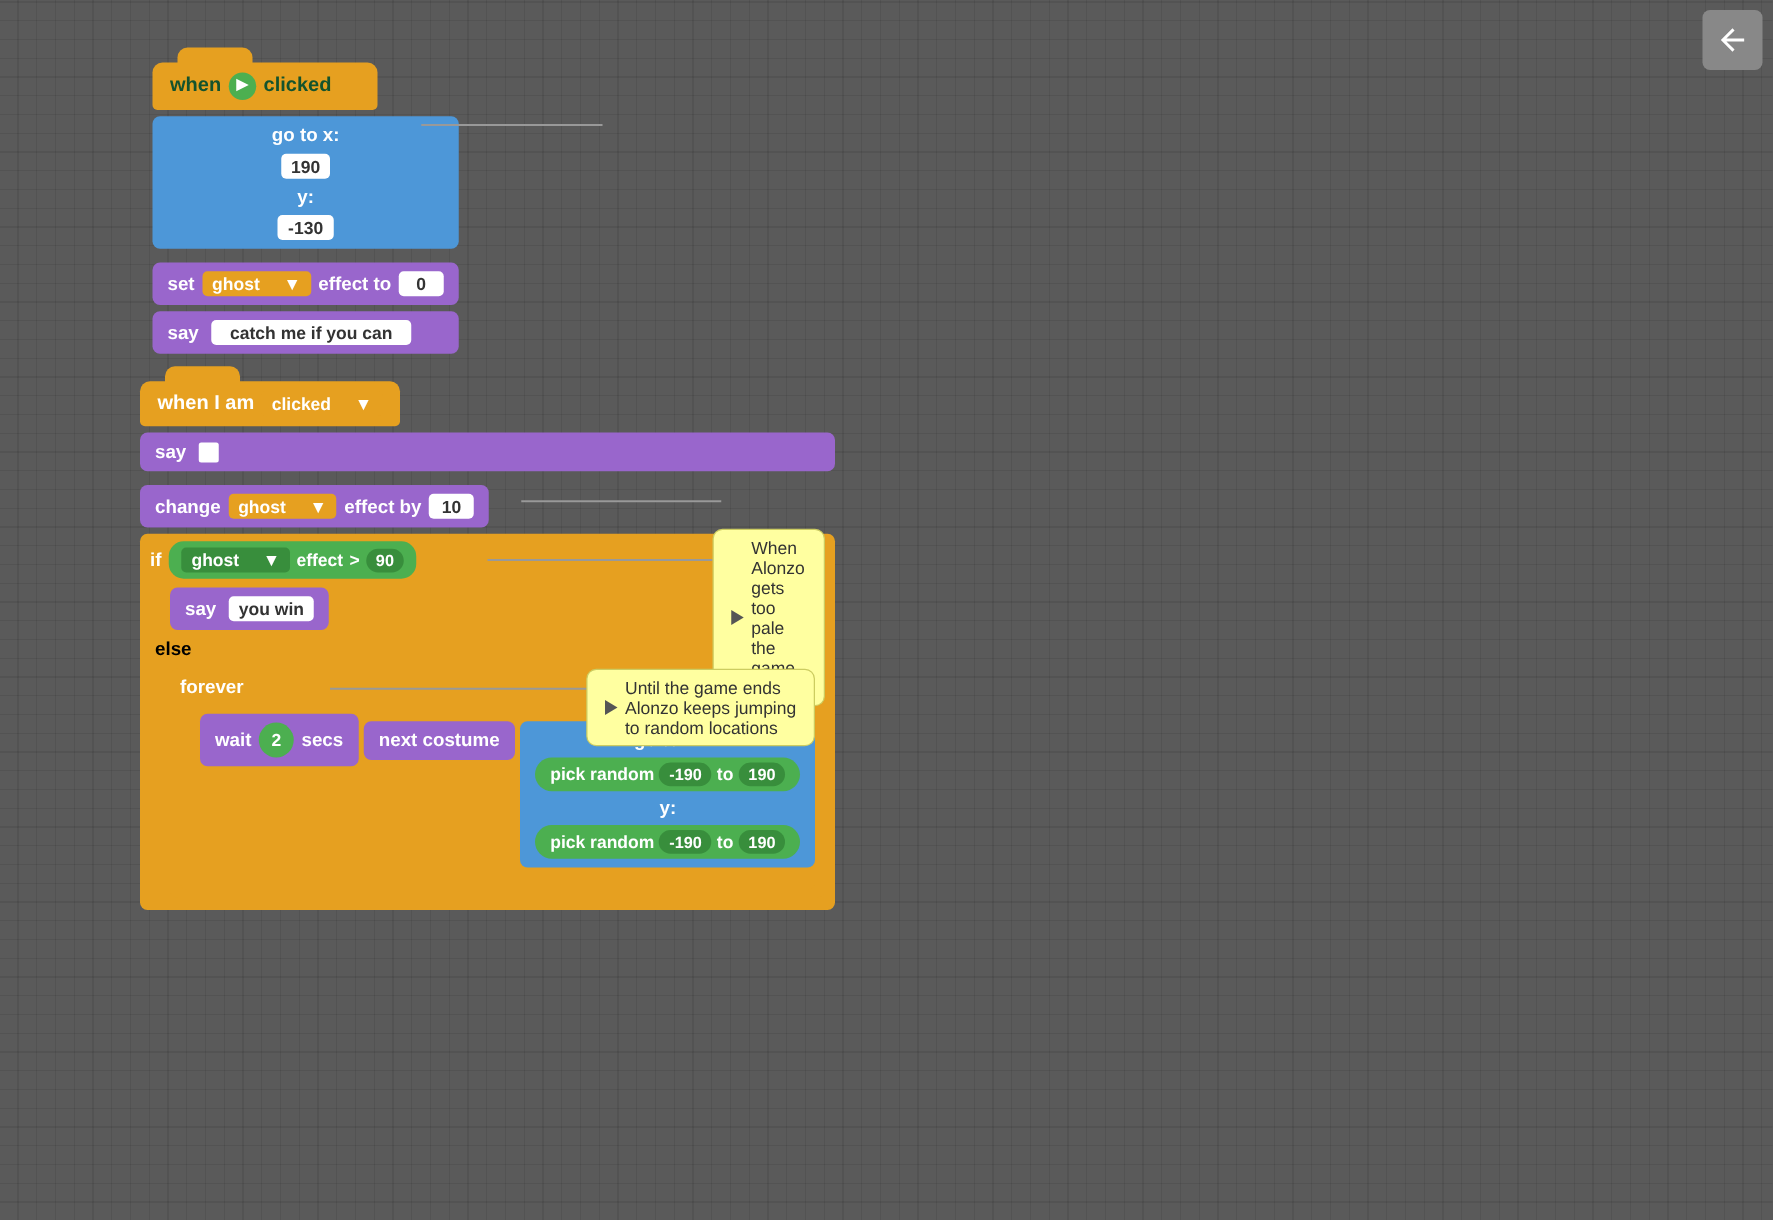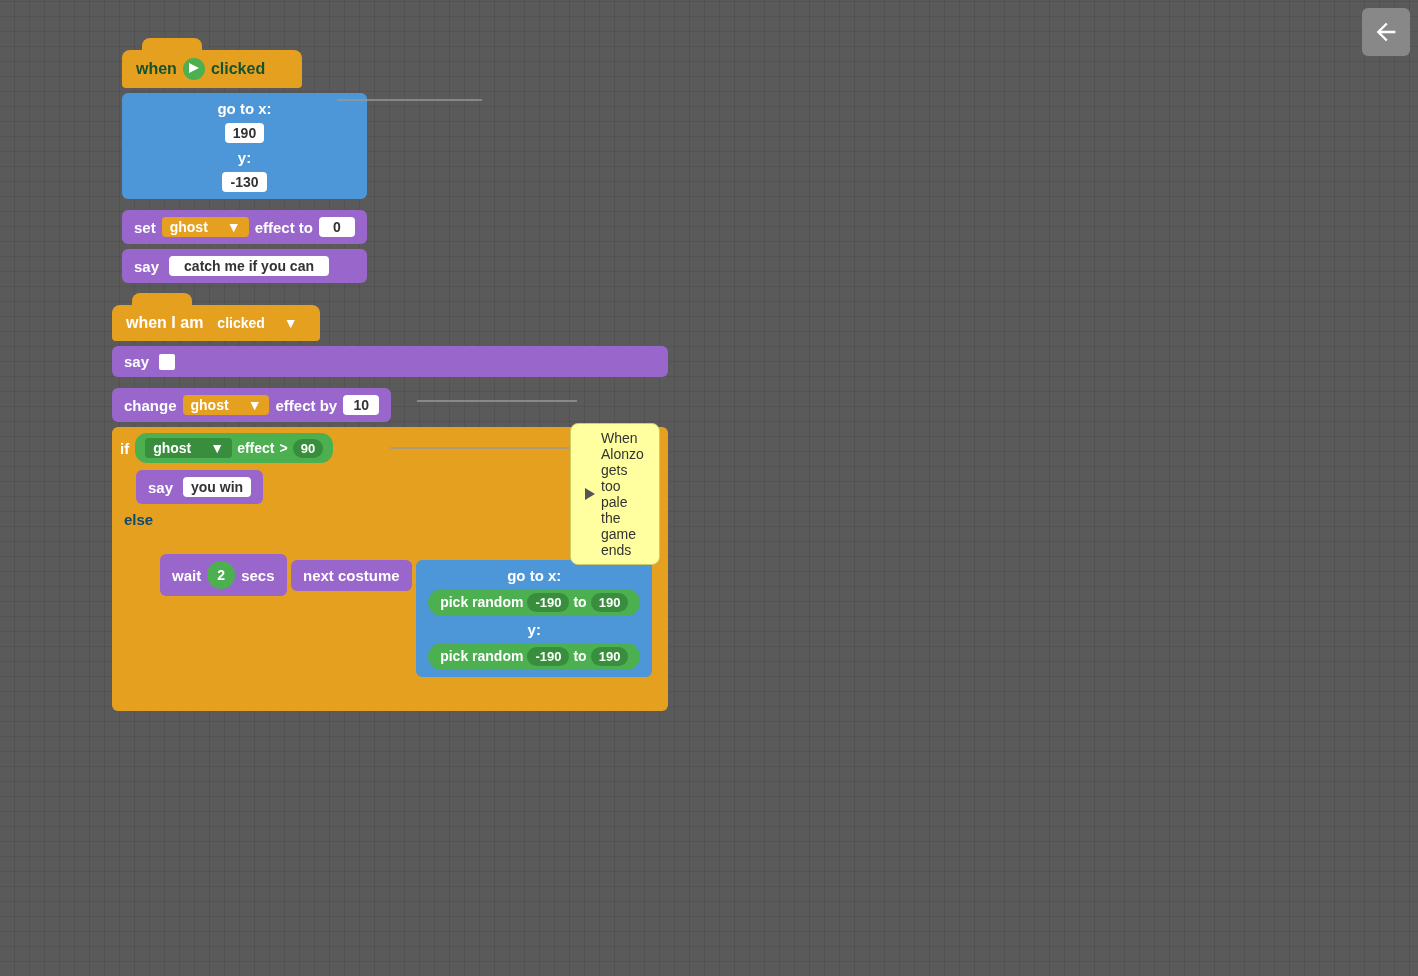--- a/index.html
+++ b/index.html
@@ -188,21 +188,21 @@
       font-size: 15px;
       font-weight: bold;
       color: white;
     }
     .if-block-inner {
       margin: 4px 0 4px 16px;
     }
     .else-label {
       font-size: 15px;
       font-weight: bold;
-      color: #0c4a6e;
+      color: #000000;
       padding: 3px 0 3px 4px;
     }
 
     
     .forever-block-outer {
       background: #e6a020;
       border-radius: 6px;
       padding: 6px 8px;
       margin-top: 2px;
     }
@@ -404,20 +404,31 @@
         <div class="say-block">
           <span>say</span>
           <span class="input-white">you win</span>
         </div>
       </div>
 
       <div class="else-label">else</div>
 
       <div class="if-block-inner">
         <div class="forever-block-outer">
+          <div style="position:relative;">
+            <div class="forever-block-header">forever</div>
+
+            <svg style="position:absolute; left:120px; top:0; overflow:visible; pointer-events:none;" width="350" height="20">
+              <line x1="0" y1="10" x2="310" y2="10" stroke="#999" stroke-width="1.5"></line>
+            </svg>
+            <div class="comment-bubble" style="position:absolute; left:325px; top:-6px;">
+              <span class="arrow-triangle"></span>
+              <span>Until the game ends Alonzo keeps jumping to random locations</span>
+            </div>
+          </div>
 
           <div class="forever-block-inner">
 
             
             <div class="purple-block">
               <span>wait</span>
               <span class="input-oval" style="background:#4caf50; color:white; border-radius:50%; width:28px; height:28px; display:inline-flex; align-items:center; justify-content:center;">2</span>
               <span>secs</span>
             </div>
 

